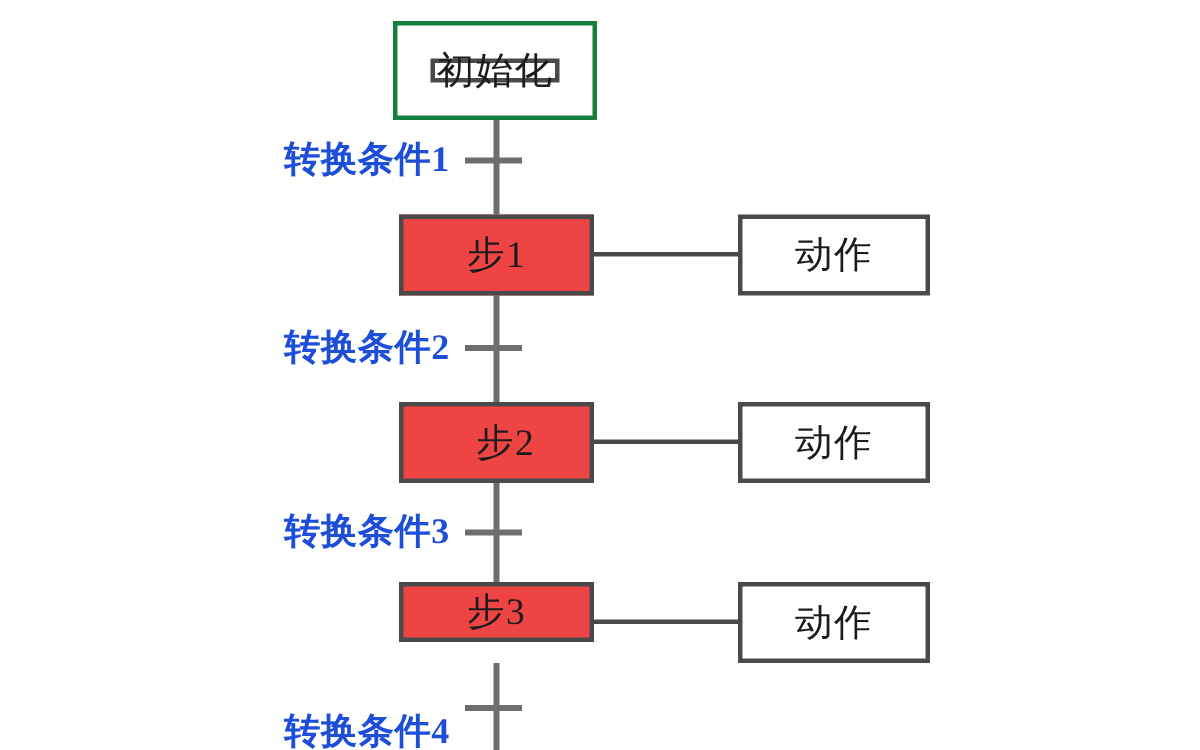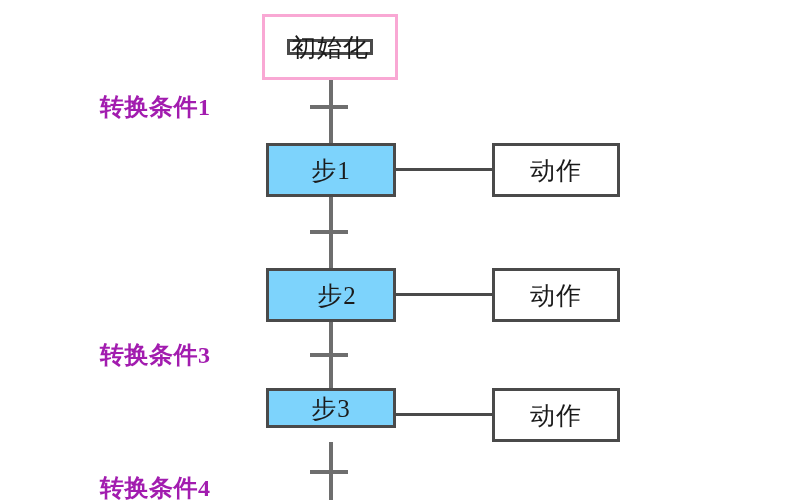--- a/index.html
+++ b/index.html
@@ -20,40 +20,40 @@
   .rail {
     position: absolute;
     width: 4px;
     background: #6e6e6e;
   }
 
   
   .step-box {
     position: absolute;
     box-sizing: border-box;
-    background: #7dd3fc;
+    background: #ef4444;
     border: 3px solid #4a4a4a;
     display: flex;
     align-items: center;
     justify-content: center;
   }
   .step-box .box-label {
     font-size: 25px;
     color: #1b1b1b;
     letter-spacing: 1px;
     line-height: 1;
     white-space: nowrap;
   }
 
   
   .initial-box {
     position: absolute;
     box-sizing: border-box;
     background: #ffffff;
-    border: 3px solid #f9a8d4;
+    border: 3px solid #15803d;
     padding: 22px;
   }
   .initial-box .inner {
     width: 100%;
     height: 100%;
     box-sizing: border-box;
     border: 3px solid #4a4a4a;
     background: #ffffff;
     display: flex;
     align-items: center;
@@ -95,22 +95,23 @@
   
   .transition-tick {
     position: absolute;
     height: 4px;
     background: #6e6e6e;
   }
   .transition-label {
     position: absolute;
     font-size: 24px;
     font-weight: bold;
-    color: #a21caf;
+    color: #1d4ed8;
     white-space: nowrap;
+    text-align: right;
     line-height: 1;
     letter-spacing: 0.5px;
   }
 </style>
 </head>
 <body>
 
 <div id="canvas">
 
   <div class="rail" style="left:329px; top:80px; height:63px;"></div>
@@ -129,20 +130,21 @@
 
   <div class="step-box" style="left:266px; top:143px; width:130px; height:54px;">
     <span class="box-label">步1</span>
   </div>
   <div class="action-link" style="left:396px; top:168px; width:96px;"></div>
   <div class="action-box" style="left:492px; top:143px; width:128px; height:54px;">
     <span class="box-label">动作</span>
   </div>
 
   <div class="transition-tick" style="left:310px; top:230px; width:38px;"></div>
+  <div class="transition-label" style="left:100px; top:220px; width:200px;">转换条件2</div>
 
   <div class="step-box" style="left:266px; top:268px; width:130px; height:54px;padding-left:12px;">
     <span class="box-label">步2</span>
   </div>
   <div class="action-link" style="left:396px; top:293px; width:96px;"></div>
   <div class="action-box" style="left:492px; top:268px; width:128px; height:54px;">
     <span class="box-label">动作</span>
   </div>
 
   <div class="transition-tick" style="left:310px; top:353px; width:38px;"></div>

